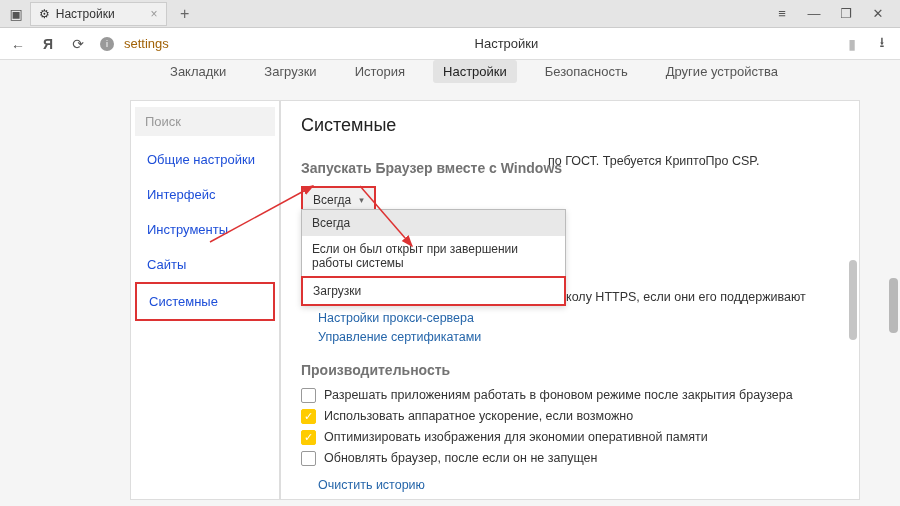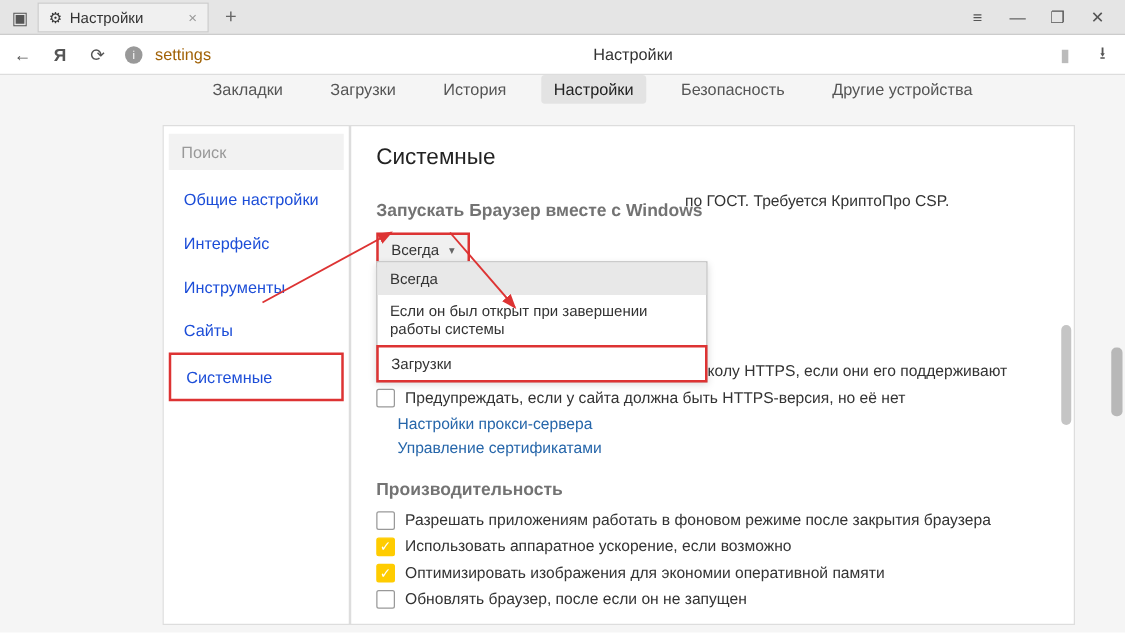--- a/index.html
+++ b/index.html
@@ -119,24 +119,20 @@
       <div class="opt">Если он был открыт при завершении работы системы</div>
       <div class="opt hl">Загрузки</div>
     </div>
 
     <div style="height:70px"></div>
 
     <div class="chk-row">
       <span class="chk"></span>
       <span>Автоматически открывать сайты по протоколу HTTPS, если они его поддерживают</span>
     </div>
-    <div class="chk-row">
-      <span class="chk"></span>
-      <span>Предупреждать, если у сайта должна быть HTTPS-версия, но её нет</span>
-    </div>
     <a class="link">Настройки прокси-сервера</a>
     <a class="link">Управление сертификатами</a>
 
     <div class="h2">Производительность</div>
     <div class="chk-row">
       <span class="chk"></span>
       <span>Разрешать приложениям работать в фоновом режиме после закрытия браузера</span>
     </div>
     <div class="chk-row">
       <span class="chk checked">✓</span>

